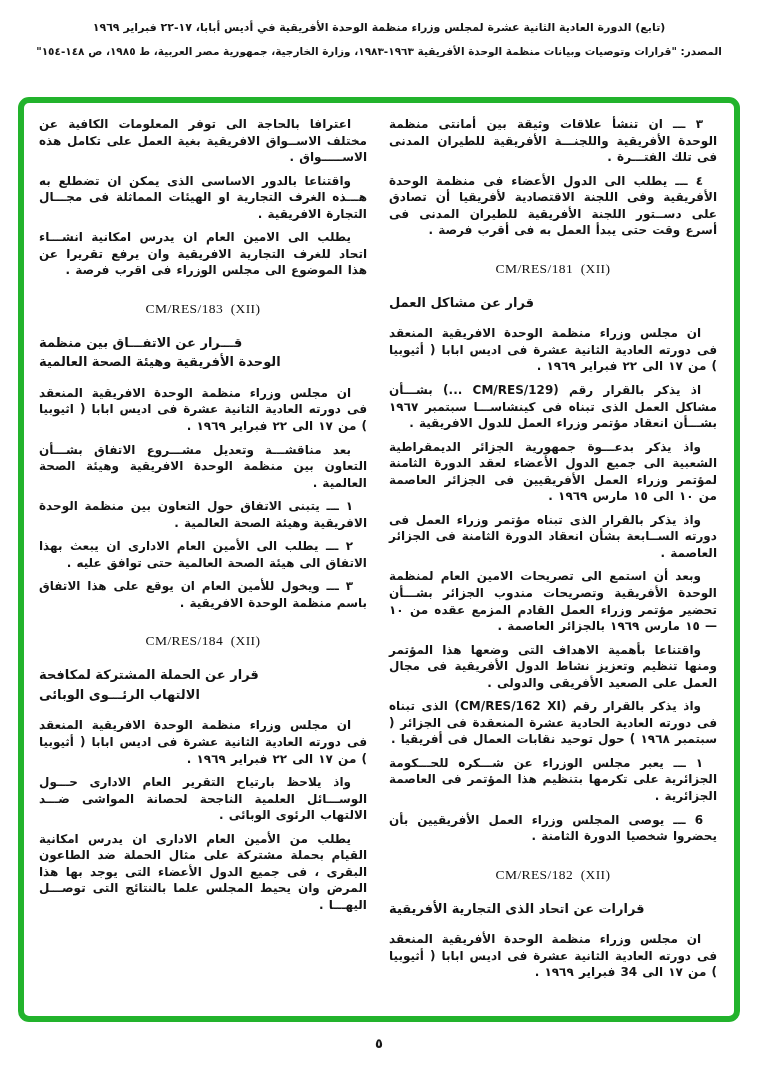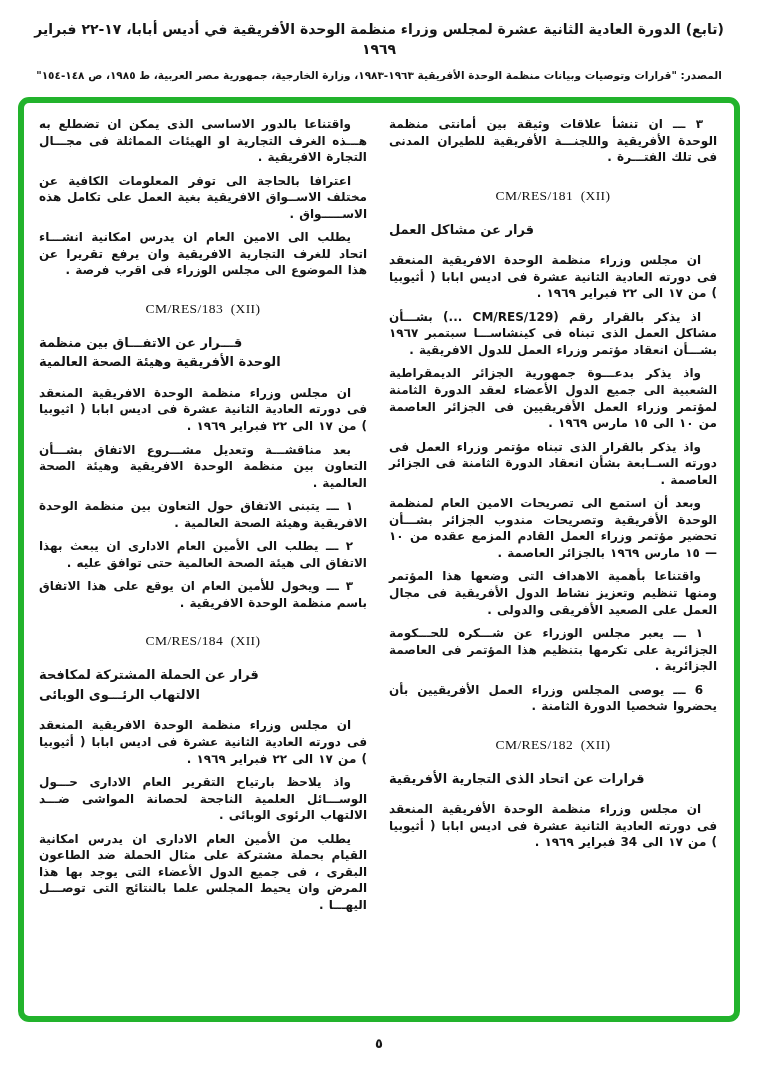--- a/index.html
+++ b/index.html
@@ -4,21 +4,21 @@
 <style>
   html,body{margin:0;padding:0;background:#ffffff;}
   body{
     width:758px;height:1078px;position:relative;overflow:hidden;
     font-family:"DejaVu Sans",sans-serif;color:#151515;direction:rtl;
   }
   .page-header{
     position:absolute;top:20px;left:20px;right:20px;text-align:center;
   }
   .header-title{
-    font-size:14px;font-weight:bold;letter-spacing:0;line-height:1.4;
+    font-size:11px;font-weight:bold;letter-spacing:0;line-height:1.4;
   }
   .header-source{
     font-size:10.5px;font-weight:bold;margin-top:9px;line-height:1.4;
   }
   .frame{
     position:absolute;top:97px;left:18px;width:722px;height:925px;
     box-sizing:border-box;border:6px solid #22b32c;border-radius:11px;
     padding:13px 17px 0 15px;display:flex;gap:22px;overflow:hidden;
   }
   .col{flex:1 1 0;min-width:0;}
@@ -49,38 +49,40 @@
 
   <header class="page-header">
     <div class="header-title">(تابع) الدورة العادية الثانية عشرة لمجلس وزراء منظمة الوحدة الأفريقية في أديس أبابا، ١٧-٢٢ فبراير ١٩٦٩</div>
     <div class="header-source">المصدر: "قرارات وتوصيات وبيانات منظمة الوحدة الأفريقية ١٩٦٣-١٩٨٣، وزارة الخارجية، جمهورية مصر العربية، ط ١٩٨٥، ص ١٤٨-١٥٤"</div>
   </header>
 
   <div class="frame">
 
     <div class="col">
       <p class="item">٣ ـــ ان تنشأ علاقات وثيقة بين أمانتى منظمة الوحدة الأفريقية واللجنـــة الأفريقية للطيران المدنى فى تلك الفتـــرة .</p>
+      <p class="item">٤ ـــ يطلب الى الدول الأعضاء فى منظمة الوحدة الأفريقية وفى اللجنة الاقتصادية لأفريقيا أن تصادق على دســتور اللجنة الأفريقية للطيران المدنى فى أسرع وقت حتى يبدأ العمل به فى أقرب فرصة .</p>
       <p class="ref">CM/RES/181  (XII)</p>
       <h3 class="heading">قرار عن مشاكل العمل</h3>
       <p class="para">ان مجلس وزراء منظمة الوحدة الافريقية المنعقد فى دورته العادية الثانية عشرة فى اديس ابابا ( أثيوبيا ) من ١٧ الى ٢٢ فبراير ١٩٦٩ .</p>
       <p class="para">اذ يذكر بالقرار رقم (‪... CM/RES/129‬) بشـــأن مشاكل العمل الذى تبناه فى كينشاســـا سبتمبر ١٩٦٧ بشـــأن انعقاد مؤتمر وزراء العمل للدول الافريقية .</p>
       <p class="para">واذ يذكر بدعـــوة جمهورية الجزائر الديمقراطية الشعبية الى جميع الدول الأعضاء لعقد الدورة الثامنة لمؤتمر وزراء العمل الأفريقيين فى الجزائر العاصمة من ١٠ الى ١٥ مارس ١٩٦٩ .</p>
       <p class="para">واذ يذكر بالقرار الذى تبناه مؤتمر وزراء العمل فى دورته الســابعة بشأن انعقاد الدورة الثامنة فى الجزائر العاصمة .</p>
       <p class="para">وبعد أن استمع الى تصريحات الامين العام لمنظمة الوحدة الأفريقية وتصريحات مندوب الجزائر بشـــأن تحضير مؤتمر وزراء العمل القادم المزمع عقده من ١٠ — ١٥ مارس ١٩٦٩ بالجزائر العاصمة .</p>
       <p class="para">واقتناعا بأهمية الاهداف التى وضعها هذا المؤتمر ومنها تنظيم وتعزيز نشاط الدول الأفريقية فى مجال العمل على الصعيد الأفريقى والدولى .</p>
+      <p class="para">واذ يذكر بالقرار رقم (CM/RES/162 XI) الذى تبناه فى دورته العادية الحادية عشرة المنعقدة فى الجزائر ( سبتمبر ١٩٦٨ ) حول توحيد نقابات العمال فى أفريقيا .</p>
       <p class="item">١ ـــ يعبر مجلس الوزراء عن شـــكره للحـــكومة الجزائرية على تكرمها بتنظيم هذا المؤتمر فى العاصمة الجزائرية .</p>
       <p class="item">6 ـــ يوصى المجلس وزراء العمل الأفريقيين بأن يحضروا شخصيا الدورة الثامنة .</p>
       <p class="ref">CM/RES/182  (XII)</p>
       <h3 class="heading">قرارات عن اتحاد الذى التجارية الأفريقية</h3>
       <p class="para">ان مجلس وزراء منظمة الوحدة الأفريقية المنعقد فى دورته العادية الثانية عشرة فى اديس ابابا ( أثيوبيا ) من ١٧ الى 34 فبراير ١٩٦٩ .</p>
     </div>
 
     <div class="col">
+      <p class="para">اعترافا بالحاجة الى توفر المعلومات الكافية عن مختلف الاســواق الافريقية بغية العمل على تكامل هذه الاســـــواق .</p>
       <p class="para">واقتناعا بالدور الاساسى الذى يمكن ان تضطلع به هـــذه الغرف التجارية او الهيئات المماثلة فى مجـــال التجارة الافريقية .</p>
-      <p class="para">اعترافا بالحاجة الى توفر المعلومات الكافية عن مختلف الاســواق الافريقية بغية العمل على تكامل هذه الاســـــواق .</p>
       <p class="para">يطلب الى الامين العام ان يدرس امكانية انشـــاء اتحاد للغرف التجارية الافريقية وان يرفع تقريرا عن هذا الموضوع الى مجلس الوزراء فى اقرب فرصة .</p>
       <p class="ref">CM/RES/183  (XII)</p>
       <h3 class="heading">قـــرار عن الاتفـــاق بين منظمة
 الوحدة الأفريقية وهيئة الصحة العالمية</h3>
       <p class="para">ان مجلس وزراء منظمة الوحدة الافريقية المنعقد فى دورته العادية الثانية عشرة فى اديس ابابا ( اثيوبيا ) من ١٧ الى ٢٢ فبراير ١٩٦٩ .</p>
       <p class="para">بعد مناقشـــة وتعديل مشـــروع الاتفاق بشـــأن التعاون بين منظمة الوحدة الافريقية وهيئة الصحة العالمية .</p>
       <p class="item">١ ـــ يتبنى الاتفاق حول التعاون بين منظمة الوحدة الافريقية وهيئة الصحة العالمية .</p>
       <p class="item">٢ ـــ يطلب الى الأمين العام الادارى ان يبعث بهذا الاتفاق الى هيئة الصحة العالمية حتى توافق عليه .</p>
       <p class="item">٣ ـــ ويخول للأمين العام ان يوقع على هذا الاتفاق باسم منظمة الوحدة الافريقية .</p>
       <p class="ref">CM/RES/184  (XII)</p>

